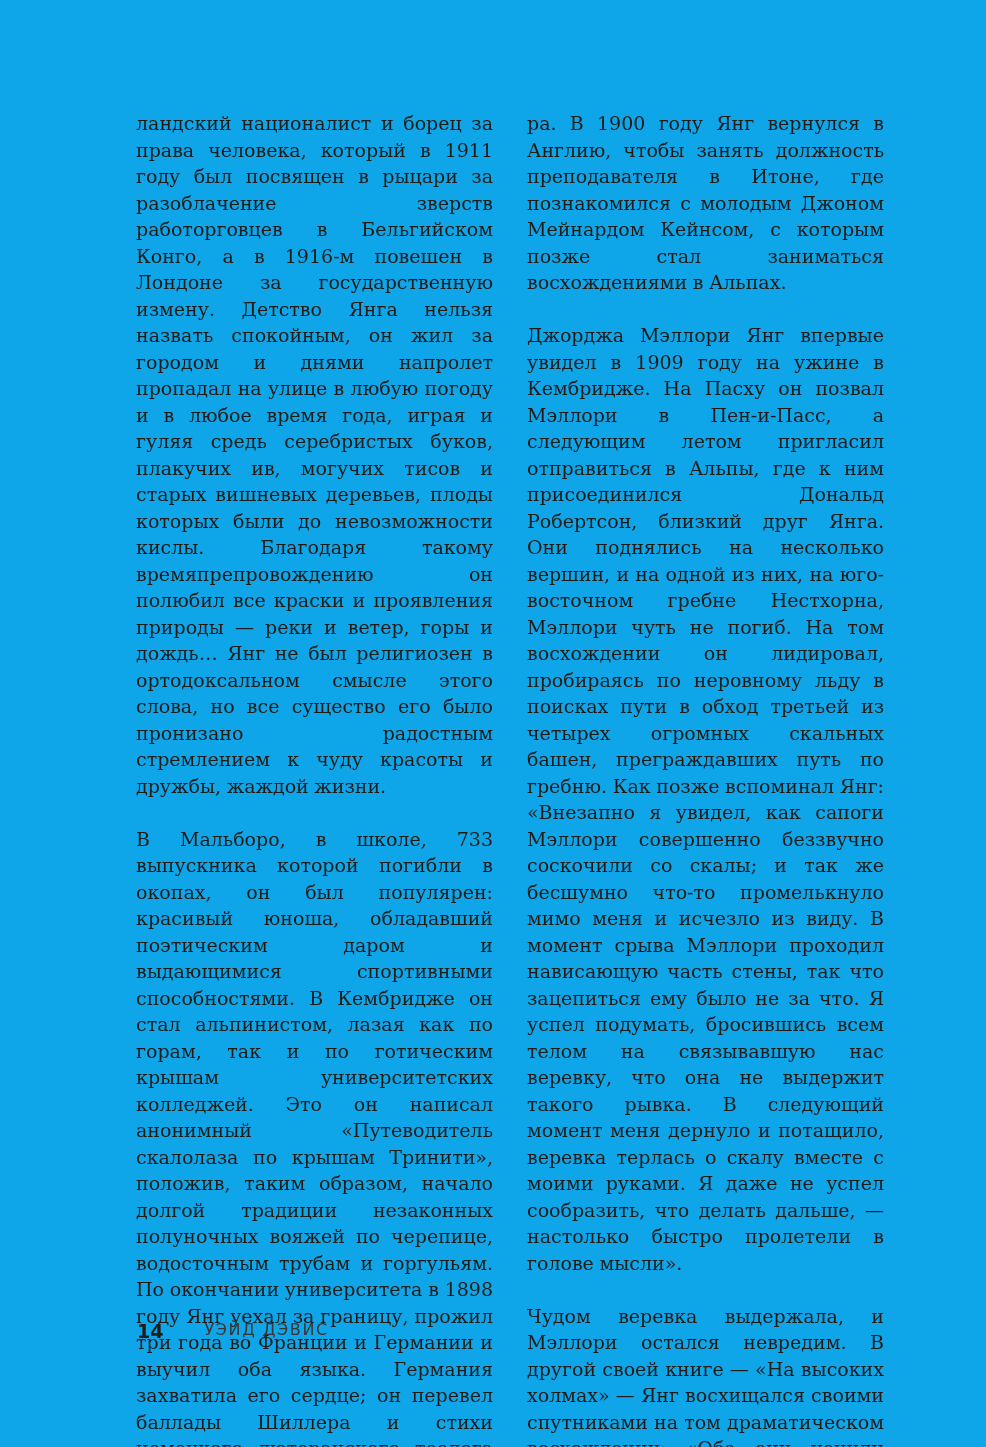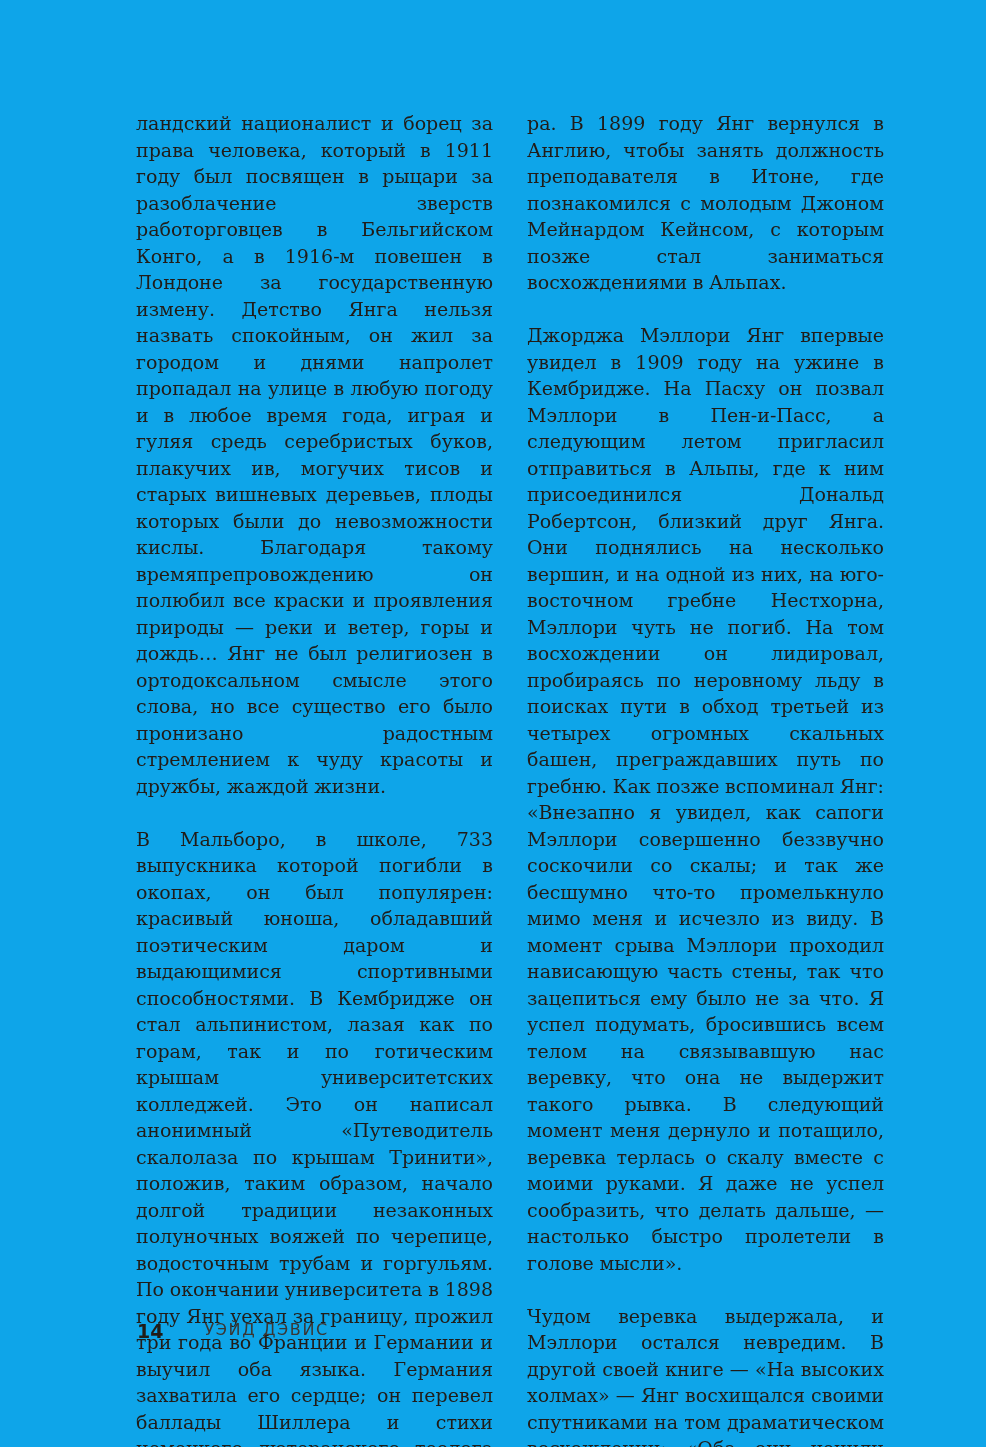--- a/index.html
+++ b/index.html
@@ -71,21 +71,21 @@
 <div class="page">
 
   <div class="content">
 
     <div class="col">
       <p>ландский националист и борец за права человека, который в 1911 году был посвящен в рыцари за разоблачение зверств работорговцев в Бельгийском Конго, а в 1916-м повешен в Лондоне за государственную измену. Детство Янга нельзя назвать спокойным, он жил за городом и днями напролет пропадал на улице в любую погоду и в любое время года, играя и гуляя средь серебристых буков, плакучих ив, могучих тисов и старых вишневых деревьев, плоды которых были до невозможности кислы. Благодаря такому времяпрепровождению он полюбил все краски и проявления природы — реки и ветер, горы и дождь… Янг не был религиозен в ортодоксальном смысле этого слова, но все существо его было пронизано радостным стремлением к чуду красоты и дружбы, жаждой жизни.</p>
       <p>В Мальборо, в школе, 733 выпускника которой погибли в окопах, он был популярен: красивый юноша, обладавший поэтическим даром и выдающимися спортивными способностями. В Кембридже он стал альпинистом, лазая как по горам, так и по готическим крышам университетских колледжей. Это он написал анонимный «Путеводитель скалолаза по крышам Тринити», положив, таким образом, начало долгой традиции незаконных полуночных вояжей по черепице, водосточным трубам и горгульям. По окончании университета в 1898 году Янг уехал за границу, прожил три года во Франции и Германии и выучил оба языка. Германия захватила его сердце; он перевел баллады Шиллера и стихи немецкого лютеранского теолога Дитриха Бонхёффера, ставшего впоследствии участником антинацистского загово-</p>
     </div>
 
     <div class="col">
-      <p>ра. В 1899 году Янг вернулся в Англию, чтобы занять должность преподавателя в Итоне, где познакомился с молодым Джоном Мейнардом Кейнсом, с которым позже стал заниматься восхождениями в Альпах.</p>
+      <p>ра. В 1900 году Янг вернулся в Англию, чтобы занять должность преподавателя в Итоне, где познакомился с молодым Джоном Мейнардом Кейнсом, с которым позже стал заниматься восхождениями в Альпах.</p>
       <p>Джорджа Мэллори Янг впервые увидел в 1909 году на ужине в Кембридже. На Пасху он позвал Мэллори в Пен-и-Пасс, а следующим летом пригласил отправиться в Альпы, где к ним присоединился Дональд Робертсон, близкий друг Янга. Они поднялись на несколько вершин, и на одной из них, на юго-восточном гребне Нестхорна, Мэллори чуть не погиб. На том восхождении он лидировал, пробираясь по неровному льду в поисках пути в обход третьей из четырех огромных скальных башен, преграждавших путь по гребню. Как позже вспоминал Янг: «Внезапно я увидел, как сапоги Мэллори совершенно беззвучно соскочили со скалы; и так же бесшумно что-то промелькнуло мимо меня и исчезло из виду. В момент срыва Мэллори проходил нависающую часть стены, так что зацепиться ему было не за что. Я успел подумать, бросившись всем телом на связывавшую нас веревку, что она не выдержит такого рывка. В следующий момент меня дернуло и потащило, веревка терлась о скалу вместе с моими руками. Я даже не успел сообразить, что делать дальше, — настолько быстро пролетели в голове мысли».</p>
       <p>Чудом веревка выдержала, и Мэллори остался невредим. В другой своей книге — «На высоких холмах» — Янг восхищался своими спутниками на том драматическом восхождении: «Оба они ценили жизнь, она для них была сокровищем, но одновременно и талантом,</p>
     </div>
 
   </div>
 
   <div class="footer">
     <span class="page-number">14</span>
     <span class="running-title">УЭЙД ДЭВИС</span>
   </div>

